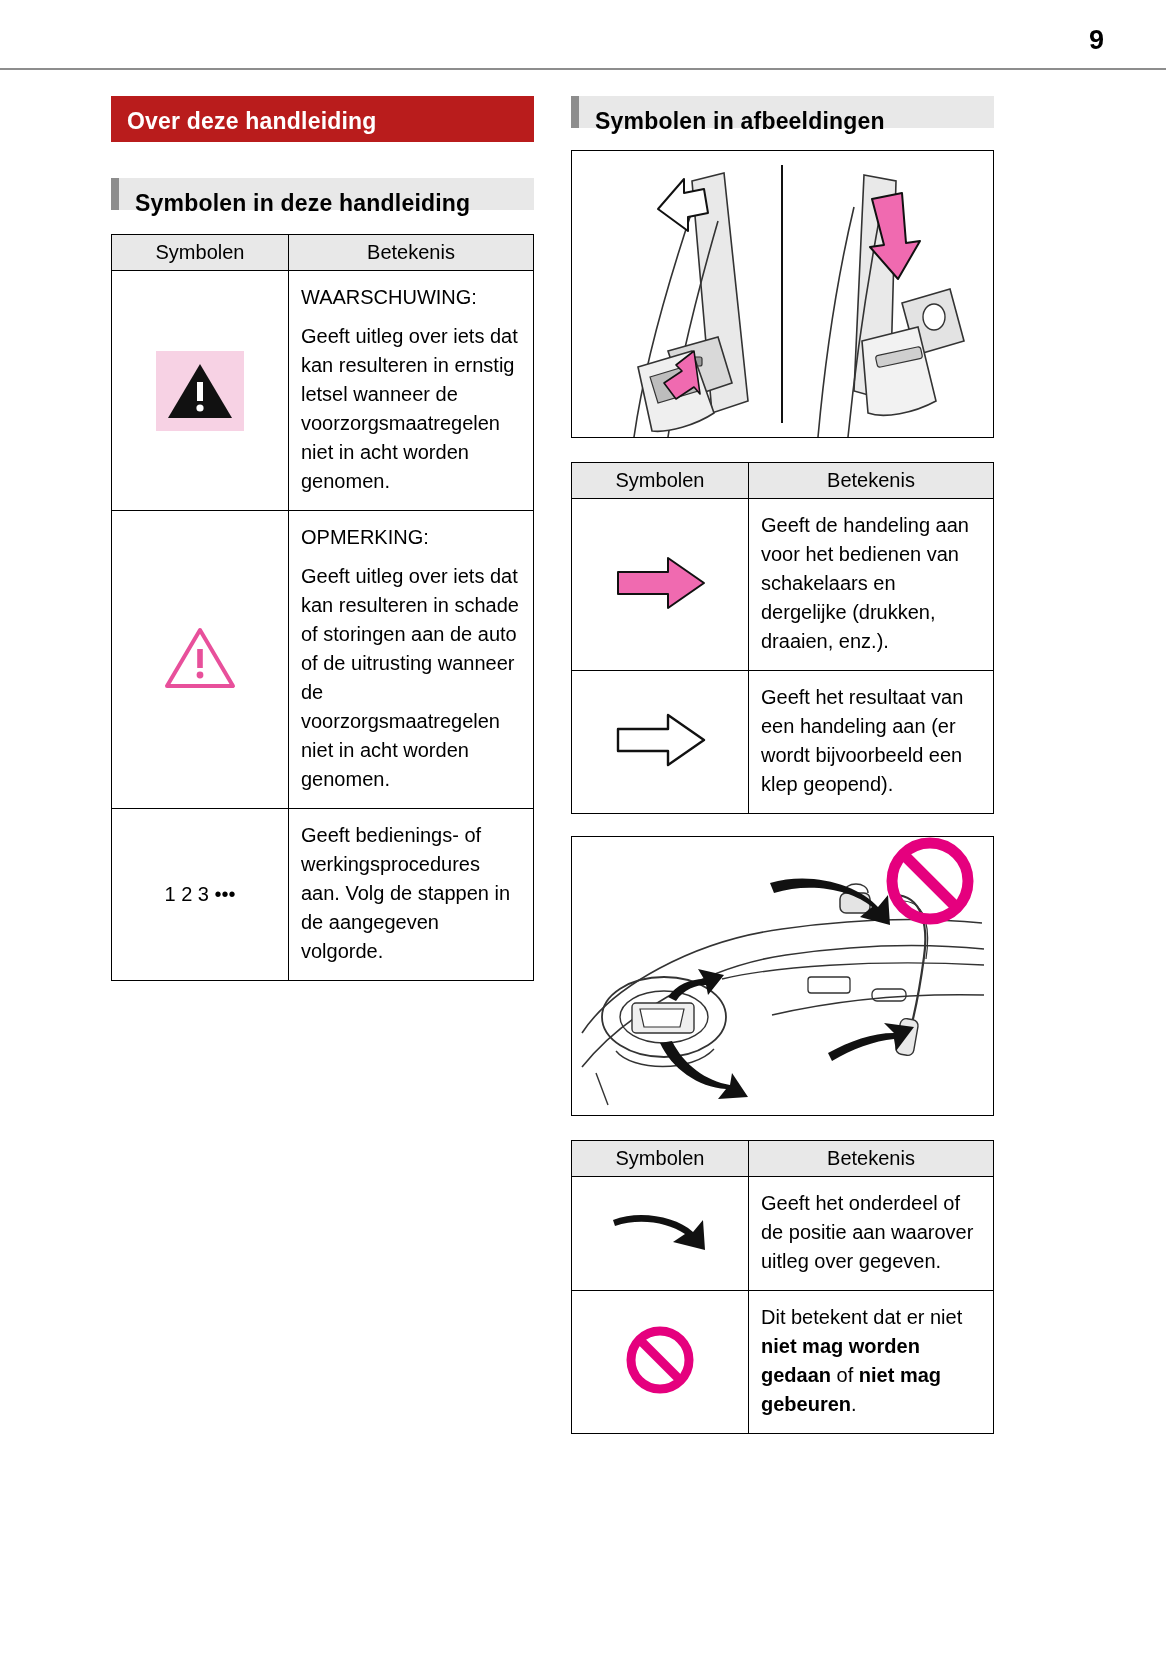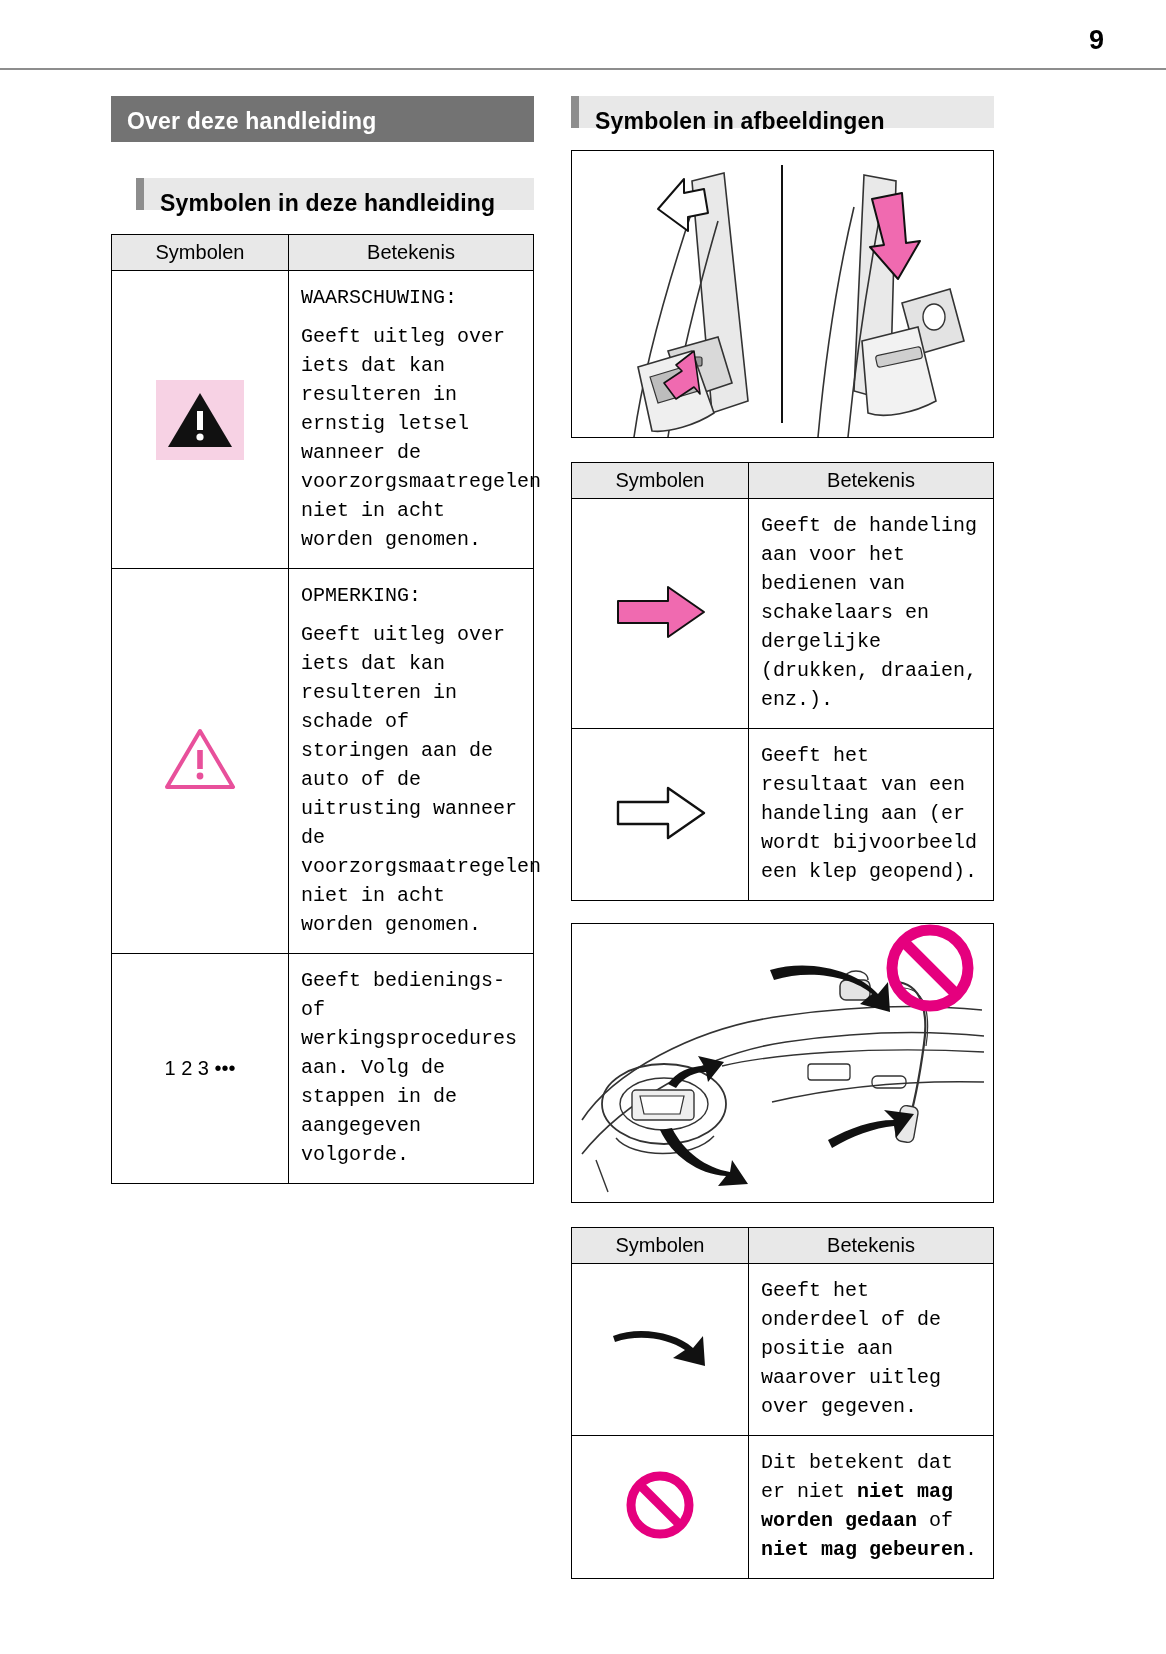--- a/index.html
+++ b/index.html
@@ -46,21 +46,21 @@
     width: 423px;
   }
   .col-right {
     position: absolute;
     left: 571px;
     top: 96px;
     width: 423px;
   }
   
   .title-dark {
-    background: #737373;
+    background: #b91c1c;
     color: #ffffff;
     font-size: 23px;
     font-weight: bold;
     padding: 12px 0 12px 16px;
     box-sizing: border-box;
     height: 46px;
     letter-spacing: 0.2px;
   }
   .title-light {
     background: #e8e8e8;
@@ -77,21 +77,20 @@
     margin-top: 26px;
     background: #ececec;
     padding: 18px 20px 20px 20px;
     font-size: 21px;
     font-weight: bold;
     line-height: 1.45;
     box-sizing: border-box;
   }
   .sub-title {
     margin-top: 36px;
-    margin-left: 25px;
   }
   
   table.sym {
     border-collapse: collapse;
     width: 100%;
     margin-top: 24px;
     table-layout: fixed;
   }
   table.sym th, table.sym td {
     border: 1px solid #000000;
@@ -106,21 +105,20 @@
   }
   table.sym td.symcell {
     text-align: center;
     vertical-align: middle;
     padding: 2px 6px;
   }
   table.sym td.textcell {
     font-size: 20px;
     line-height: 1.45;
     padding: 12px 12px 14px 12px;
-    font-family: Liberation Mono, monospace;
   }
   .col-left table.sym th:nth-child(1) { width: 168px; }
   .col-right table.sym th:nth-child(1) { width: 168px; }
   .tc-p { margin: 0 0 10px 0; }
   .tc-p:last-child { margin-bottom: 0; }
   
   .warn-box {
     width: 88px;
     height: 80px;
     background: #f7d2e4;

